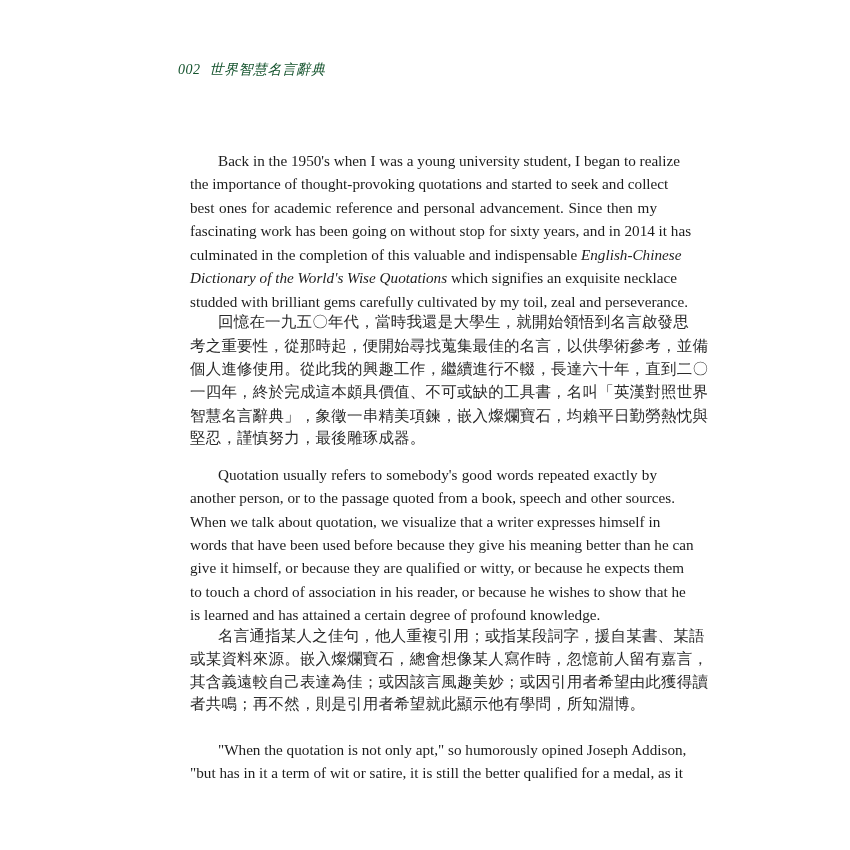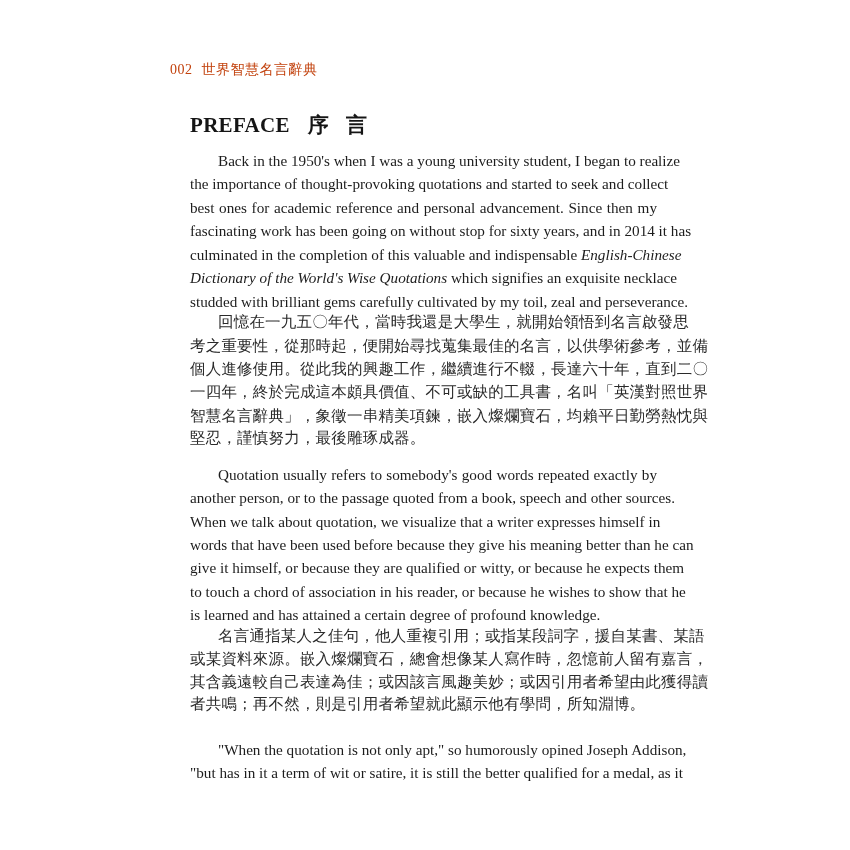--- a/index.html
+++ b/index.html
@@ -3,22 +3,22 @@
 <meta charset="utf-8">
 <style>
   html, body { margin: 0; padding: 0; }
   body {
     width: 850px; height: 850px; background: #ffffff; position: relative; overflow: hidden;
     color: #1c1c1c;
     font-family: "Liberation Serif", "DejaVu Serif", serif;
   }
   .page { position: absolute; left: 0; top: 0; width: 850px; height: 850px; }
   .running-head {
-    position: absolute; left: 170px; top: 61px; font-size: 14px; color: #c2410c;
-    letter-spacing: 0.5px; white-space: nowrap;
+    position: absolute; left: 178px; top: 61px; font-size: 14px; color: #14532d;
+    letter-spacing: 0.5px; white-space: nowrap; font-style: italic;
   }
   .running-head .pg { font-family: "Liberation Serif", serif; margin-right: 9px; font-size: 14px; }
   .running-head .ttl { font-family: "DejaVu Sans", sans-serif; font-size: 14px; }
   .title {
     position: absolute; left: 190px; top: 111px; font-size: 21px; font-weight: bold;
     letter-spacing: 0.3px; white-space: nowrap; color: #151515;
   }
   .title .zh { font-family: "DejaVu Serif", serif; margin-left: 18px; letter-spacing: 5px; }
   .line {
     position: absolute; left: 190px; width: 467px; font-size: 15.2px; line-height: 20px;
@@ -31,23 +31,20 @@
 </style>
 </head>
 <body>
 
 <div class="page">
 
   <div class="running-head">
     <span class="pg">002</span><span class="ttl">世界智慧名言辭典</span>
   </div>
 
-  <div class="title">
-    <span>PREFACE</span><span class="zh">序 言</span>
-  </div>
 
   <div>
     <div class="line indent" style="top:151px">Back in the 1950's when I was a young university student, I began to realize</div>
     <div class="line" style="top:174px">the importance of thought-provoking quotations and started to seek and collect</div>
     <div class="line" style="top:198px">best ones for academic reference and personal advancement. Since then my</div>
     <div class="line" style="top:221px">fascinating work has been going on without stop for sixty years, and in 2014 it has</div>
     <div class="line" style="top:245px"><span>culminated in the completion of this valuable and indispensable </span><span class="it">English-Chinese</span></div>
     <div class="line" style="top:268px"><span class="it">Dictionary of the World's Wise Quotations</span><span> which signifies an exquisite necklace</span></div>
     <div class="line" style="top:292px">studded with brilliant gems carefully cultivated by my toil, zeal and perseverance.</div>
   </div>

